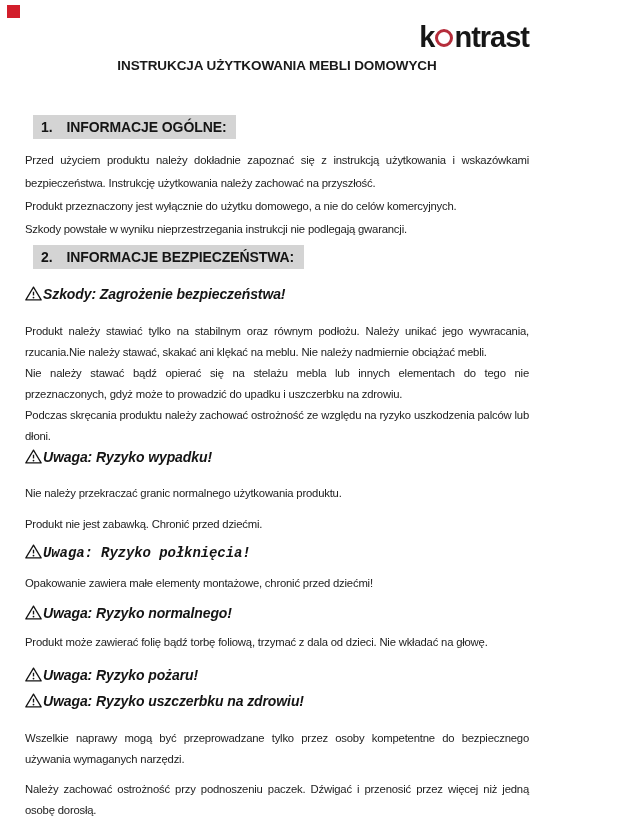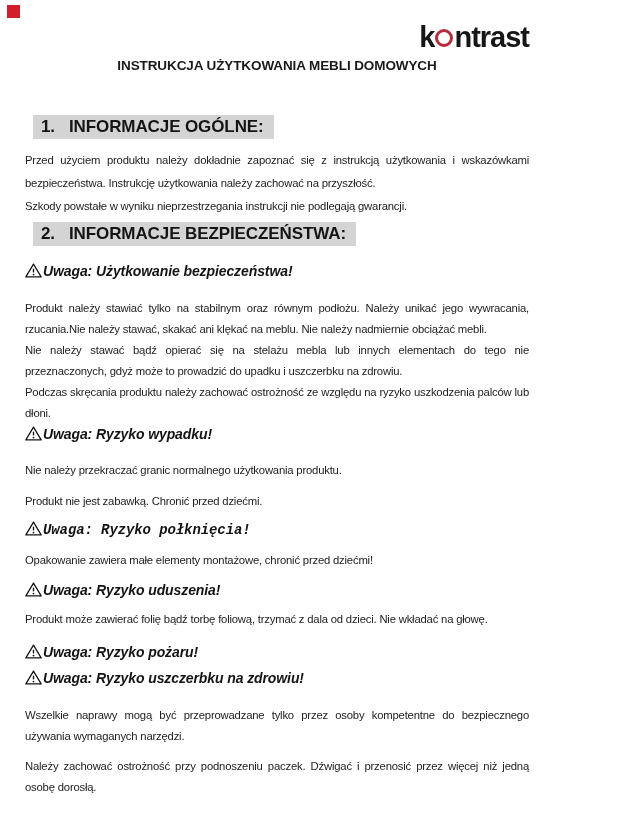--- a/index.html
+++ b/index.html
@@ -35,21 +35,21 @@
     font-size:13.5px; font-weight:700;
     letter-spacing:-0.1px;
     color:#1a1a1a;
     line-height:17px;
   }
   .sec-heading { margin-left:8px; }
   .hl-box {
     display:inline-block;
     background:#d4d4d4;
     padding:4px 10px 4px 8px;
-    font-size:17px; font-weight:700;
+    font-size:14px; font-weight:700;
     line-height:16px;
     color:#141414;
     letter-spacing:-0.1px;
   }
   .sec-num { margin-right:14px; }
   .bp {
     margin:0;
     text-align:justify;
     font-size:11.3px;
     letter-spacing:-0.2px;
@@ -81,32 +81,33 @@
 
   <div class="content">
 
     <div class="doc-title">INSTRUKCJA UŻYTKOWANIA MEBLI DOMOWYCH</div>
 
     <div class="sec-heading mt41">
       <span class="hl-box" style="background: rgb(212, 212, 212);"><span class="sec-num">1.</span><span>INFORMACJE OGÓLNE:</span></span>
     </div>
 
     <p class="bp s1 mt10">Przed użyciem produktu należy dokładnie zapoznać się z instrukcją użytkowania i wskazówkami bezpieczeństwa. Instrukcję użytkowania należy zachować na przyszłość.</p>
+    <p class="bp s1 mt0">Produkt przeznaczony jest wyłącznie do użytku domowego, a nie do celów komercyjnych.</p>
     <p class="bp s1 mt0">Szkody powstałe w wyniku nieprzestrzegania instrukcji  nie podlegają gwarancji.</p>
 
     <div class="sec-heading mt4">
       <span class="hl-box" style="background: rgb(212, 212, 212);"><span class="sec-num">2.</span><span>INFORMACJE BEZPIECZEŃSTWA:</span></span>
     </div>
 
     <div class="warn-label mt15">
       <svg class="warn-icon" viewBox="0 0 24 21" width="17" height="15" aria-hidden="true">
           <path d="M12 1.5 L22.8 19.5 L1.2 19.5 Z" fill="none" stroke="#141414" stroke-width="1.8" stroke-linejoin="round"></path>
           <line x1="12" y1="8" x2="12" y2="13.2" stroke="#141414" stroke-width="1.9"></line>
           <circle cx="12" cy="16.3" r="1.25" fill="#141414"></circle>
-        </svg><span>Uwaga: Użytkowanie bezpieczeństwa!</span>
+        </svg><span>Szkody: Zagrożenie bezpieczeństwa!</span>
     </div>
     <p class="bp s2 mt17">Produkt należy stawiać tylko na stabilnym oraz równym podłożu. Należy unikać jego wywracania, rzucania.Nie należy stawać, skakać ani klękać na meblu. Nie należy nadmiernie obciążać mebli.</p>
     <p class="bp s2 mt0">Nie należy stawać bądź opierać się na stelażu mebla lub innych elementach do tego nie przeznaczonych, gdyż może to prowadzić do upadku i uszczerbku na zdrowiu.</p>
     <p class="bp s2 mt0">Podczas skręcania produktu należy zachować ostrożność ze względu na ryzyko uszkodzenia palców lub dłoni.</p>
 
     <div class="warn-label mt0">
       <svg class="warn-icon" viewBox="0 0 24 21" width="17" height="15" aria-hidden="true">
           <path d="M12 1.5 L22.8 19.5 L1.2 19.5 Z" fill="none" stroke="#141414" stroke-width="1.8" stroke-linejoin="round"></path>
           <line x1="12" y1="8" x2="12" y2="13.2" stroke="#141414" stroke-width="1.9"></line>
           <circle cx="12" cy="16.3" r="1.25" fill="#141414"></circle>
@@ -122,21 +123,21 @@
           <circle cx="12" cy="16.3" r="1.25" fill="#141414"></circle>
         </svg><span>Uwaga: Ryzyko połknięcia!</span>
     </div>
     <p class="bp s2 mt10">Opakowanie zawiera małe elementy montażowe, chronić przed dziećmi!</p>
 
     <div class="warn-label mt9">
       <svg class="warn-icon" viewBox="0 0 24 21" width="17" height="15" aria-hidden="true">
           <path d="M12 1.5 L22.8 19.5 L1.2 19.5 Z" fill="none" stroke="#141414" stroke-width="1.8" stroke-linejoin="round"></path>
           <line x1="12" y1="8" x2="12" y2="13.2" stroke="#141414" stroke-width="1.9"></line>
           <circle cx="12" cy="16.3" r="1.25" fill="#141414"></circle>
-        </svg><span>Uwaga: Ryzyko uduszenia!</span>
+        </svg><span>Uwaga: Ryzyko normalnego!</span>
     </div>
     <p class="bp s2 mt9">Produkt może zawierać folię bądź torbę foliową, trzymać z dala od dzieci. Nie wkładać na głowę.</p>
 
     <div class="warn-label mt12">
       <svg class="warn-icon" viewBox="0 0 24 21" width="17" height="15" aria-hidden="true">
           <path d="M12 1.5 L22.8 19.5 L1.2 19.5 Z" fill="none" stroke="#141414" stroke-width="1.8" stroke-linejoin="round"></path>
           <line x1="12" y1="8" x2="12" y2="13.2" stroke="#141414" stroke-width="1.9"></line>
           <circle cx="12" cy="16.3" r="1.25" fill="#141414"></circle>
         </svg><span>Uwaga: Ryzyko pożaru!</span>
     </div>

